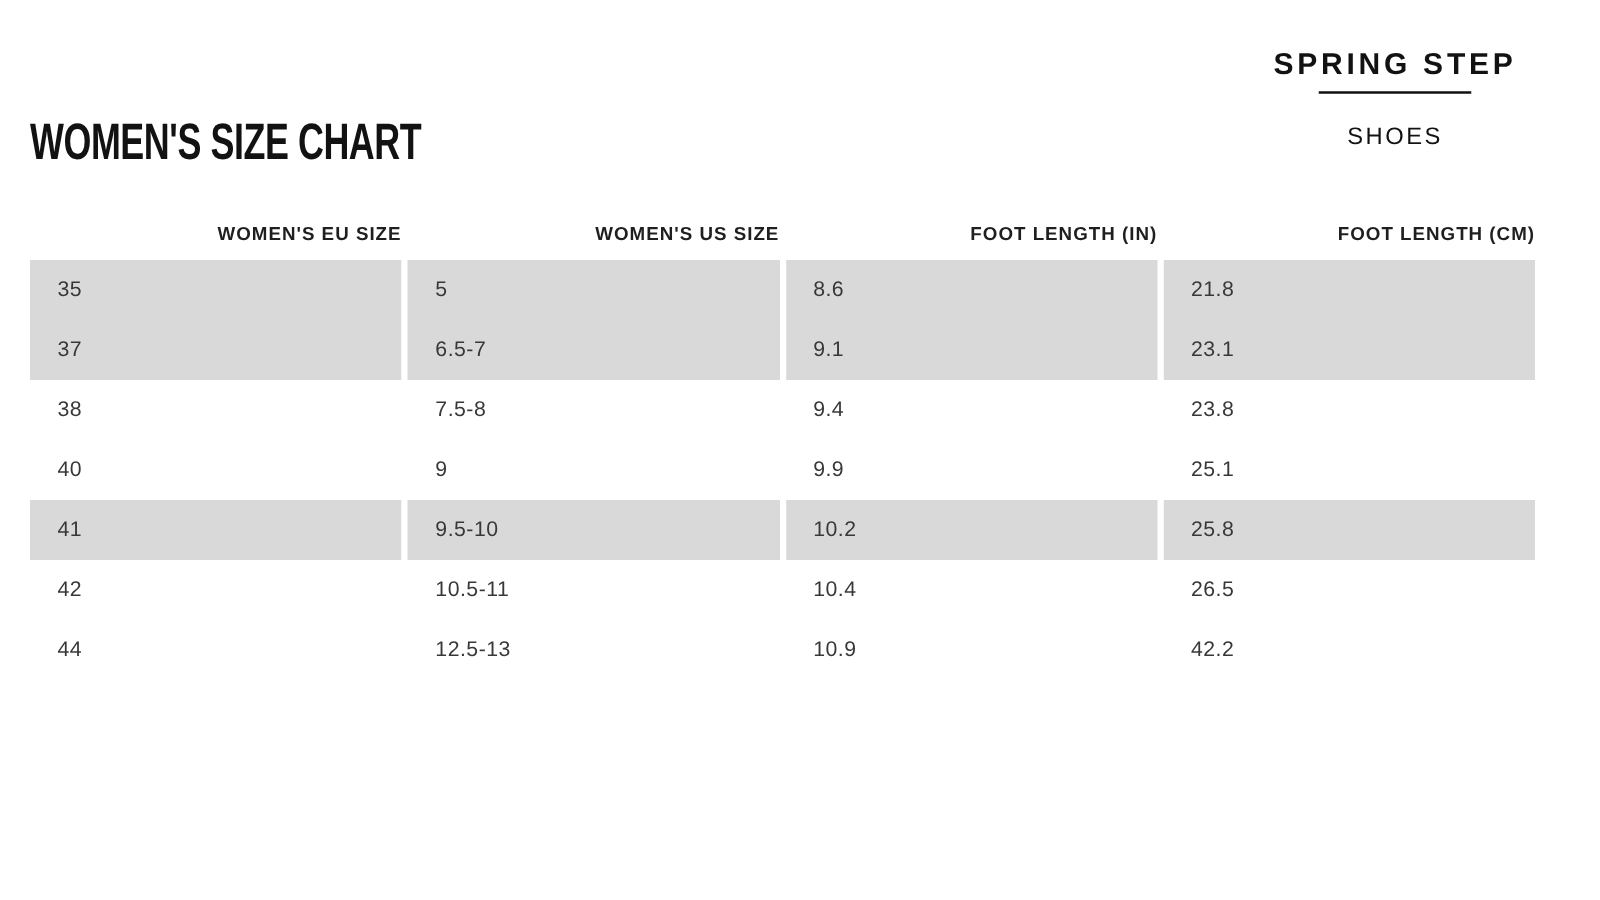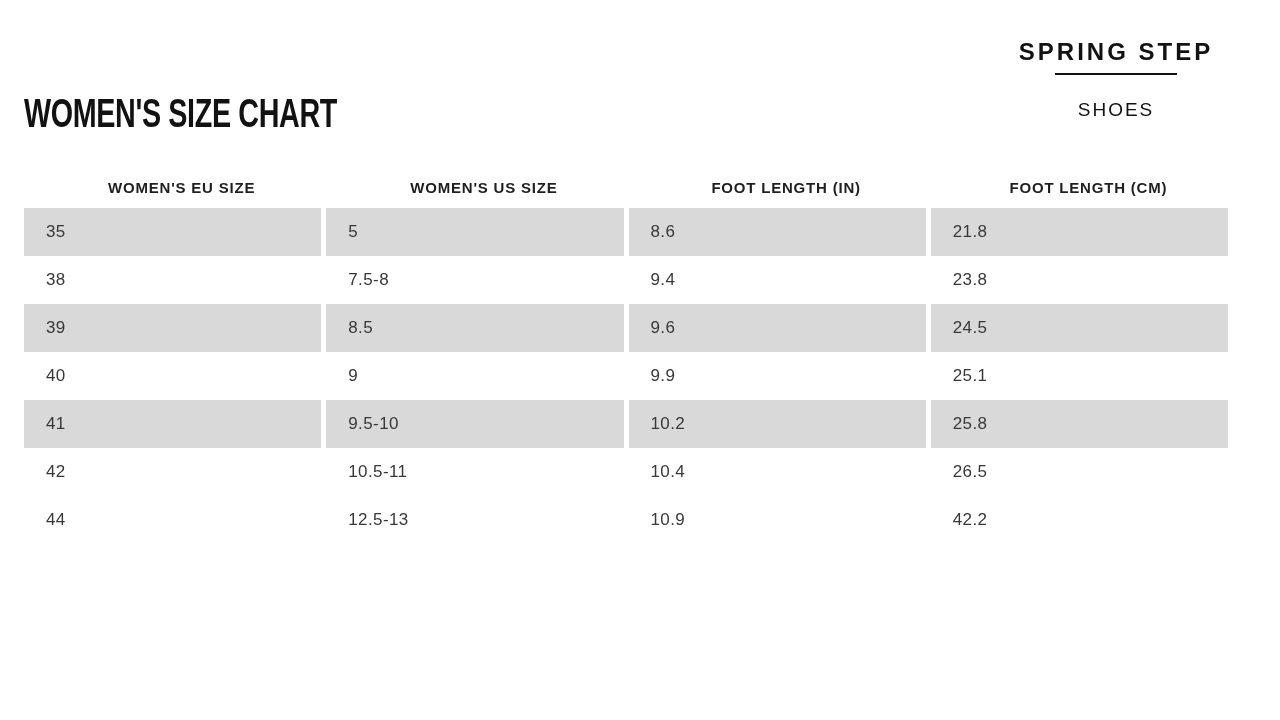--- a/index.html
+++ b/index.html
@@ -60,21 +60,21 @@
     position: absolute;
     left: 19px;
     top: 166px;
     width: 1214px;
     border-collapse: separate;
     border-spacing: 5px 0;
     table-layout: fixed;
   }
   .size-chart th {
     height: 42px;
-    text-align: center;
+    text-align: right;
     vertical-align: middle;
     padding-left: 18px;
     font-size: 15px;
     font-weight: 700;
     letter-spacing: 0.8px;
     color: #1f1f1f;
     background: #ffffff;
     white-space: nowrap;
   }
   .size-chart td {
@@ -110,31 +110,31 @@
         <th>FOOT LENGTH (CM)</th>
       </tr>
   </thead>
   <tbody>
       <tr class="row-alt">
         <td>35</td>
         <td>5</td>
         <td>8.6</td>
         <td>21.8</td>
       </tr>
+      <tr class="row-alt">
+        <td>37</td>
+        <td>6.5-7</td>
+        <td>9.1</td>
+        <td>23.1</td>
+      </tr>
       <tr class="row-base">
         <td>38</td>
         <td>7.5-8</td>
         <td>9.4</td>
         <td>23.8</td>
-      </tr>
-      <tr class="row-alt">
-        <td>39</td>
-        <td>8.5</td>
-        <td>9.6</td>
-        <td>24.5</td>
       </tr>
       <tr class="row-base">
         <td>40</td>
         <td>9</td>
         <td>9.9</td>
         <td>25.1</td>
       </tr>
       <tr class="row-alt">
         <td>41</td>
         <td>9.5-10</td>

